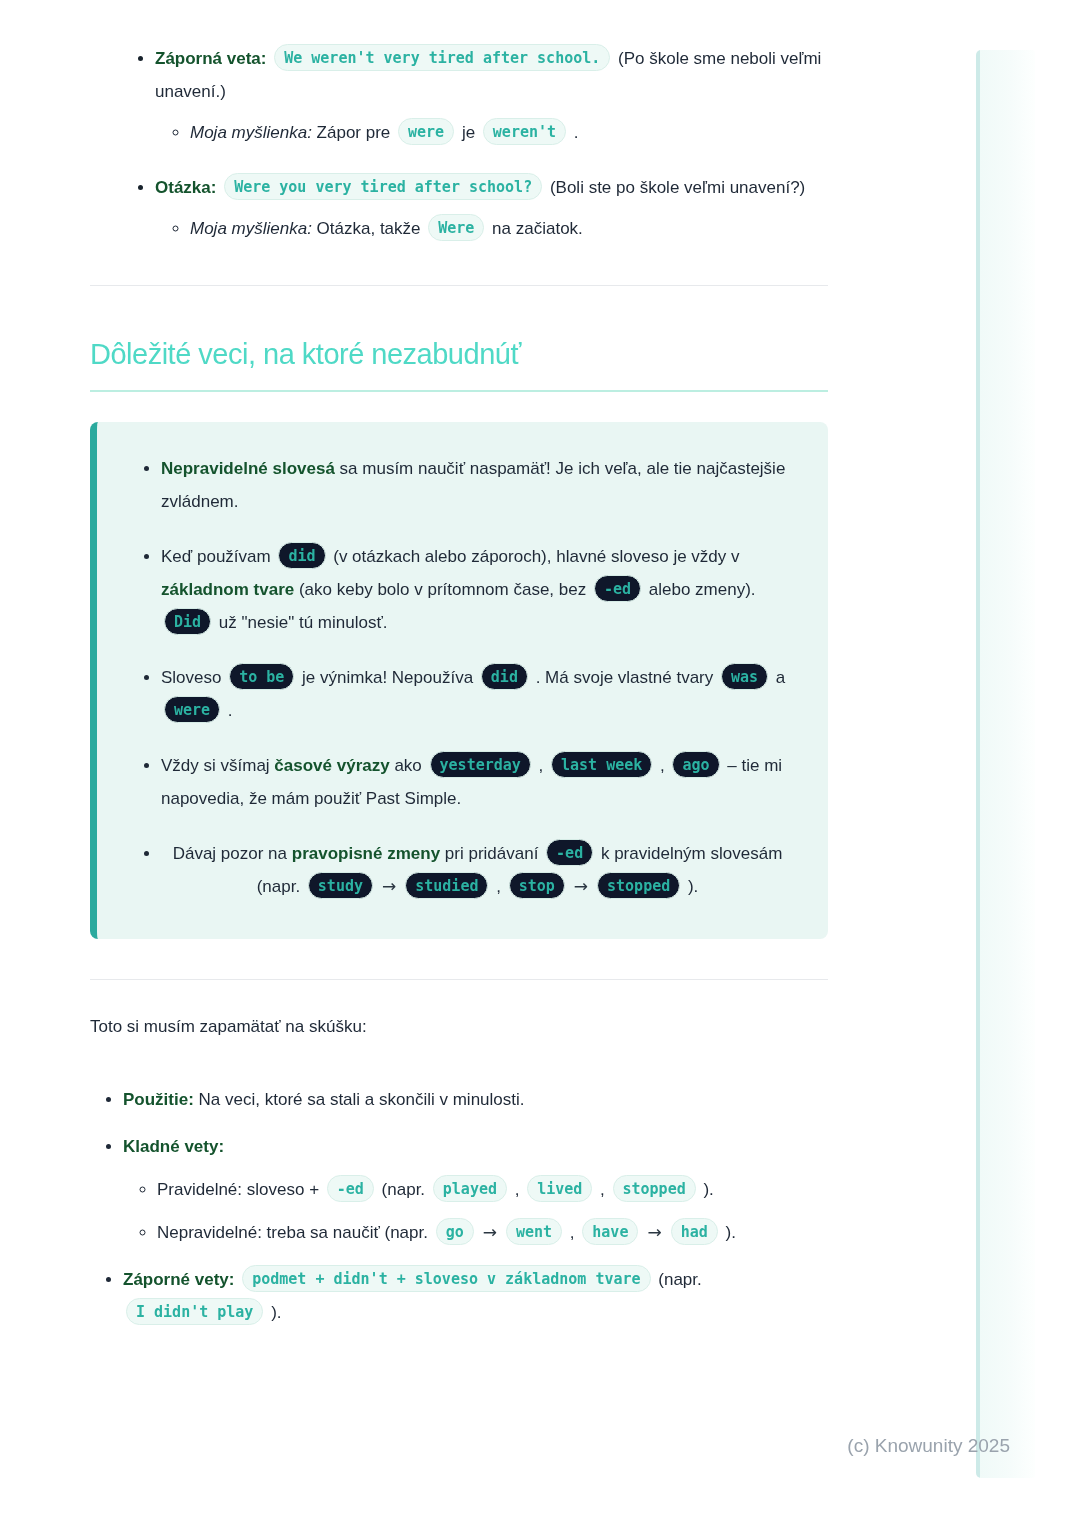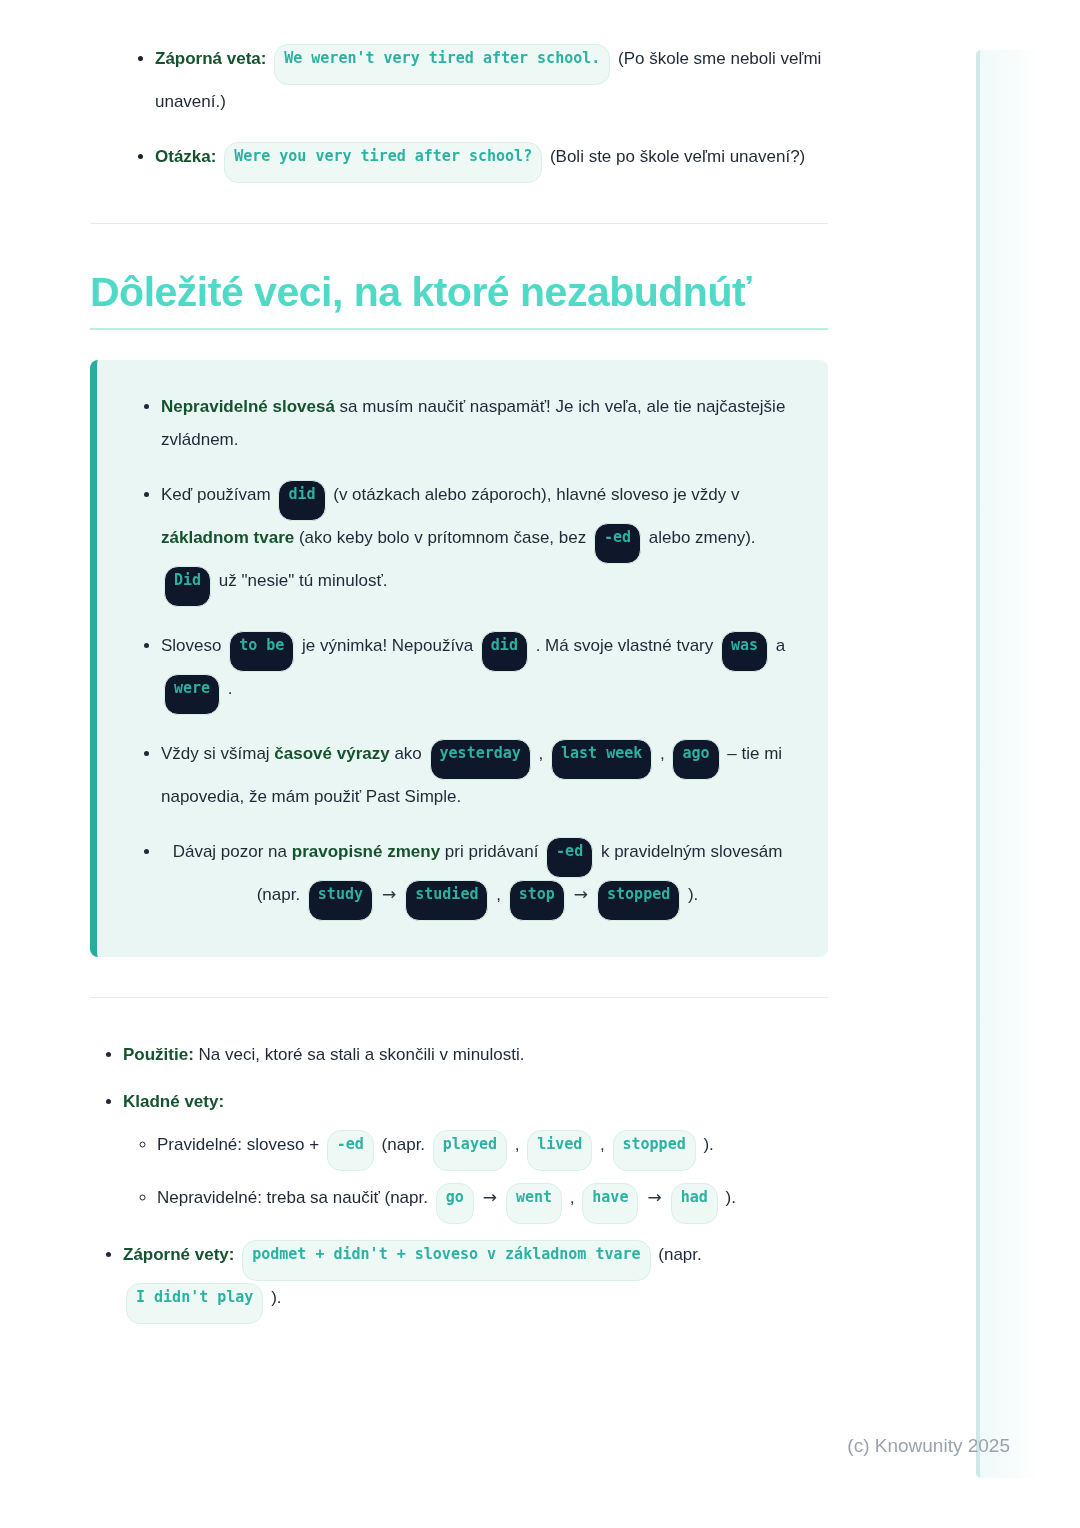--- a/index.html
+++ b/index.html
@@ -21,41 +21,41 @@
   em{font-style:italic;}
   .chip{
     display:inline-block;
     font-family:"DejaVu Sans Mono", monospace;
     font-weight:bold;
     font-size:15px;line-height:15px;
     color:#2bb2a2;
     background:#eef9f6;
     border:1px solid #d9efe9;
     border-radius:14px;
-    padding:6px 9px 18px 9px;
+    padding:6px 9px 4px 9px;
     margin:0 3px;
     vertical-align:1px;
     white-space:nowrap;
   }
   .arrow{display:inline-block;margin:0 6px;color:#2b3742;font-family:"DejaVu Sans", sans-serif;}
   
   ul{margin:0;padding:0;list-style-position:outside;}
   ul.list-top{padding-left:65px;}
   ul.list-top > li{margin-bottom:22px;}
   ul.list-top > li::marker{color:#18222c;}
   ul.sub{list-style-type:circle;padding-left:35px;margin-top:6px;}
   ul.sub > li{margin-top:8px;}
   hr.divider{
     border:none;border-top:1px solid #e7e9ec;
     margin:40px 0 0 0;
   }
   h2.section-heading{
     margin:48px 0 0 0;
-    font-size:41px;line-height:40px;
-    font-weight:bold;
+    font-size:29px;line-height:40px;
+    font-weight:normal;
     color:#4fd9c6;
     letter-spacing:-0.5px;
     padding-bottom:16px;
     border-bottom:2px solid #bceee1;
   }
   .callout{
     margin-top:30px;
     background:#e9f6f3;
     border-left:7px solid #2baa9e;
     border-radius:8px;
@@ -86,35 +86,40 @@
     color:#9aa3ad;
     z-index:2;
   }
 </style>
 </head>
 <body>
 
 <div class="page">
   <main class="content">
       <ul class="list-top">
-        <li><strong>Záporná veta:</strong><span> </span><code class="chip">We weren't very tired after school.</code><span> (Po škole sme neboli veľmi unavení.)</span></li>
-        <li><strong>Otázka:</strong><span> </span><code class="chip">Were you very tired after school?</code><span> (Boli ste po škole veľmi unavení?)</span></li>
+        <li><strong>Záporná veta:</strong><span> </span><code class="chip">We weren't very tired after school.</code><span> (Po škole sme neboli veľmi unavení.)</span><ul class="sub">
+            <li><em>Moja myšlienka:</em><span> Zápor pre </span><code class="chip">were</code><span> je </span><code class="chip">weren't</code><span> .</span></li>
+          </ul></li>
+        <li><strong>Otázka:</strong><span> </span><code class="chip">Were you very tired after school?</code><span> (Boli ste po škole veľmi unavení?)</span><ul class="sub">
+            <li><em>Moja myšlienka:</em><span> Otázka, takže </span><code class="chip">Were</code><span> na začiatok.</span></li>
+          </ul></li>
       </ul>
       <hr class="divider">
       <h2 class="section-heading">Dôležité veci, na ktoré nezabudnúť</h2>
       <div class="callout">
         <ul class="callout-list">
           <li><strong>Nepravidelné slovesá</strong><span> sa musím naučiť naspamäť! Je ich veľa, ale tie najčastejšie zvládnem.</span></li>
           <li><span>Keď používam </span><code class="chip">did</code><span> (v otázkach alebo záporoch), hlavné sloveso je vždy v </span><strong>základnom tvare</strong><span> (ako keby bolo v prítomnom čase, bez </span><code class="chip">-ed</code><span> alebo zmeny). </span><code class="chip">Did</code><span> už "nesie" tú minulosť.</span></li>
           <li><span>Sloveso </span><code class="chip">to be</code><span> je výnimka! Nepoužíva </span><code class="chip">did</code><span> . Má svoje vlastné tvary </span><code class="chip">was</code><span> a </span><code class="chip">were</code><span> .</span></li>
           <li><span>Vždy si všímaj </span><strong>časové výrazy</strong><span> ako </span><code class="chip">yesterday</code><span> , </span><code class="chip">last week</code><span> , </span><code class="chip">ago</code><span> – tie mi napovedia, že mám použiť Past Simple.</span></li>
           <li><span>Dávaj pozor na </span><strong>pravopisné zmeny</strong><span> pri pridávaní </span><code class="chip">-ed</code><span> k pravidelným slovesám (napr. </span><code class="chip">study</code><span class="arrow">→</span><code class="chip">studied</code><span> , </span><code class="chip">stop</code><span class="arrow">→</span><code class="chip">stopped</code><span> ).</span></li>
         </ul>
       </div>
       <hr class="divider">
+      <p class="para"><span>Toto si musím zapamätať na skúšku:</span></p>
       <ul class="list-main">
         <li><strong>Použitie:</strong><span> Na veci, ktoré sa stali a skončili v minulosti.</span></li>
         <li><strong>Kladné vety:</strong><ul class="main-sub">
             <li><span>Pravidelné: sloveso + </span><code class="chip">-ed</code><span> (napr. </span><code class="chip">played</code><span> , </span><code class="chip">lived</code><span> , </span><code class="chip">stopped</code><span> ).</span></li>
             <li><span>Nepravidelné: treba sa naučiť (napr. </span><code class="chip">go</code><span class="arrow">→</span><code class="chip">went</code><span> , </span><code class="chip">have</code><span class="arrow">→</span><code class="chip">had</code><span> ).</span></li>
           </ul></li>
         <li><strong>Záporné vety:</strong><span> </span><code class="chip">podmet + didn't + sloveso v základnom tvare</code><span> (napr. </span><code class="chip">I didn't play</code><span> ).</span></li>
       </ul>
     </main>
   <div class="right-strip"></div>

